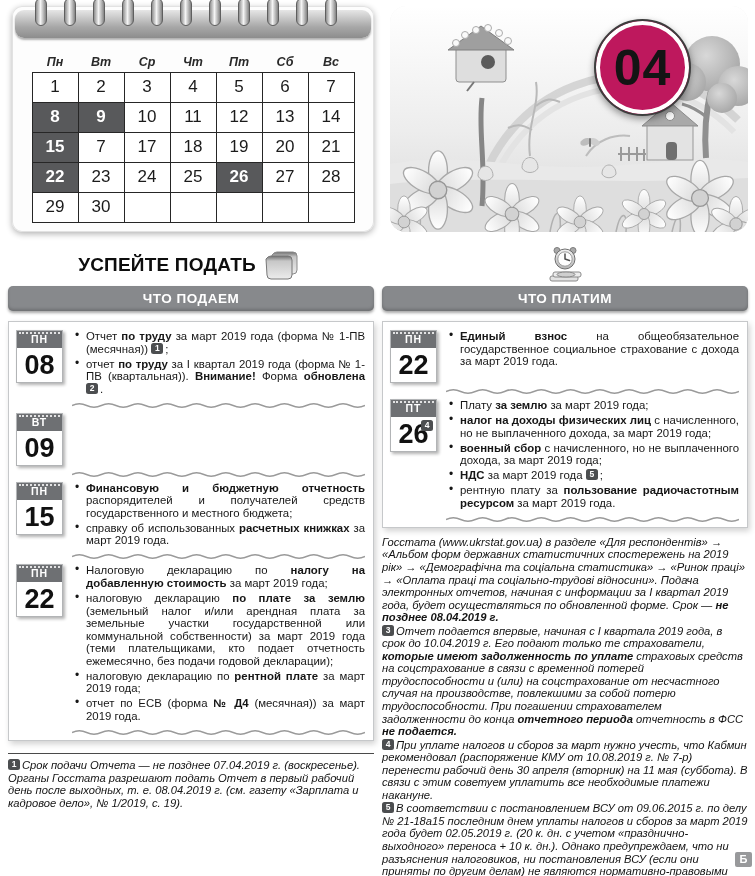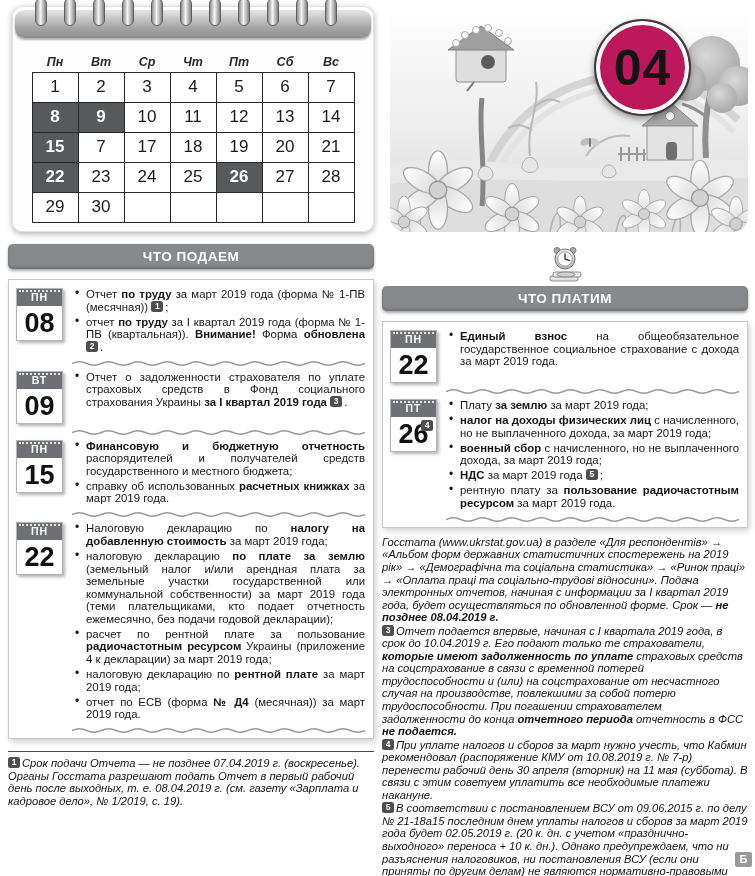--- a/index.html
+++ b/index.html
@@ -301,20 +301,34 @@
               <ellipse cx="0" cy="-14" rx="7" ry="15" transform="rotate(300)"></ellipse>
           </g>
             <circle r="6.5" fill="#d2d2d2" stroke="#969696"></circle>
         </g>
       </g>
     </svg>
     <div class="month-badge">04</div>
   </div>
 
   <div class="col col-left">
+    <div class="col-title">
+      <h2>УСПЕЙТЕ ПОДАТЬ</h2>
+      <svg width="42" height="32" viewBox="0 0 42 32">
+        <defs>
+            <linearGradient id="gf1" x1="0" y1="0" x2="0" y2="1">
+          <stop offset="0" stop-color="#6f6f6f"></stop>
+              <stop offset=".22" stop-color="#c7c7c7"></stop>
+              <stop offset="1" stop-color="#ececec"></stop>
+        </linearGradient>
+          </defs>
+        <path d="M10 6 q2 -3 5 -3 h16 q4 0 4 4 v14 q0 4 -4 4 h-16 q-4 0 -4 -4 Z" fill="url(#gf1)" stroke="#8a8a8a"></path>
+        <path d="M4 10 q2 -3 5 -3 h17 q4 0 4 4 v15 q0 4 -4 4 h-17 q-4 0 -4 -4 Z" fill="url(#gf1)" stroke="#777777"></path>
+      </svg>
+    </div>
     <div class="section-bar">ЧТО ПОДАЕМ</div>
 
     <div class="card">
       <div class="entry">
         <div class="sheet">
           <div class="sheet-top">ПН</div>
           <div class="sheet-num">08</div>
         </div>
         <ul class="items">
           <li>Отчет <b>по труду</b> за март 2019 года (форма № 1-ПВ (месячная)) <span class="fnref">1</span>;</li>
@@ -323,23 +337,20 @@
       </div>
       <svg class="wavy" viewBox="0 0 300 6" preserveAspectRatio="none">
           <path d="M0 3 Q7.5 0 15 3 T30 3 T45 3 T60 3 T75 3 T90 3 T105 3 T120 3 T135 3 T150 3 T165 3 T180 3 T195 3 T210 3 T225 3 T240 3 T255 3 T270 3 T285 3 T300 3" stroke="#9a9a9a" stroke-width="1.3" fill="none"></path>
         </svg>
 
       <div class="entry">
         <div class="sheet">
           <div class="sheet-top">ВТ</div>
           <div class="sheet-num">09</div>
         </div>
-        <ul class="items">
-          <li>Отчет о задолженности страхователя по уплате страховых средств в Фонд социального страхования Украины <b>за I квартал 2019 года</b> <span class="fnref">3</span>.</li>
-        </ul>
       </div>
       <svg class="wavy" viewBox="0 0 300 6" preserveAspectRatio="none">
           <path d="M0 3 Q7.5 0 15 3 T30 3 T45 3 T60 3 T75 3 T90 3 T105 3 T120 3 T135 3 T150 3 T165 3 T180 3 T195 3 T210 3 T225 3 T240 3 T255 3 T270 3 T285 3 T300 3" stroke="#9a9a9a" stroke-width="1.3" fill="none"></path>
         </svg>
 
       <div class="entry">
         <div class="sheet">
           <div class="sheet-top">ПН</div>
           <div class="sheet-num">15</div>
         </div>
@@ -353,21 +364,20 @@
         </svg>
 
       <div class="entry">
         <div class="sheet">
           <div class="sheet-top">ПН</div>
           <div class="sheet-num">22</div>
         </div>
         <ul class="items">
           <li>Налоговую декларацию по <b>налогу на добавленную стоимость</b> за март 2019 года;</li>
           <li>налоговую декларацию <b>по плате за землю</b> (земельный налог и/или арендная плата за земельные участки государственной или коммунальной собственности) за март 2019 года (теми плательщиками, кто подает отчетность ежемесячно, без подачи годовой декларации);</li>
-          <li>расчет по рентной плате за пользование <b>радиочастотным ресурсом</b> Украины (приложение 4 к декларации) за март 2019 года;</li>
           <li>налоговую декларацию по <b>рентной плате</b> за март 2019 года;</li>
           <li>отчет по ЕСВ (форма <b>№ Д4</b> (месячная)) за март 2019 года.</li>
         </ul>
       </div>
       <svg class="wavy" viewBox="0 0 300 6" preserveAspectRatio="none">
           <path d="M0 3 Q7.5 0 15 3 T30 3 T45 3 T60 3 T75 3 T90 3 T105 3 T120 3 T135 3 T150 3 T165 3 T180 3 T195 3 T210 3 T225 3 T240 3 T255 3 T270 3 T285 3 T300 3" stroke="#9a9a9a" stroke-width="1.3" fill="none"></path>
         </svg>
     </div>
 
     <div class="footnotes-left">

